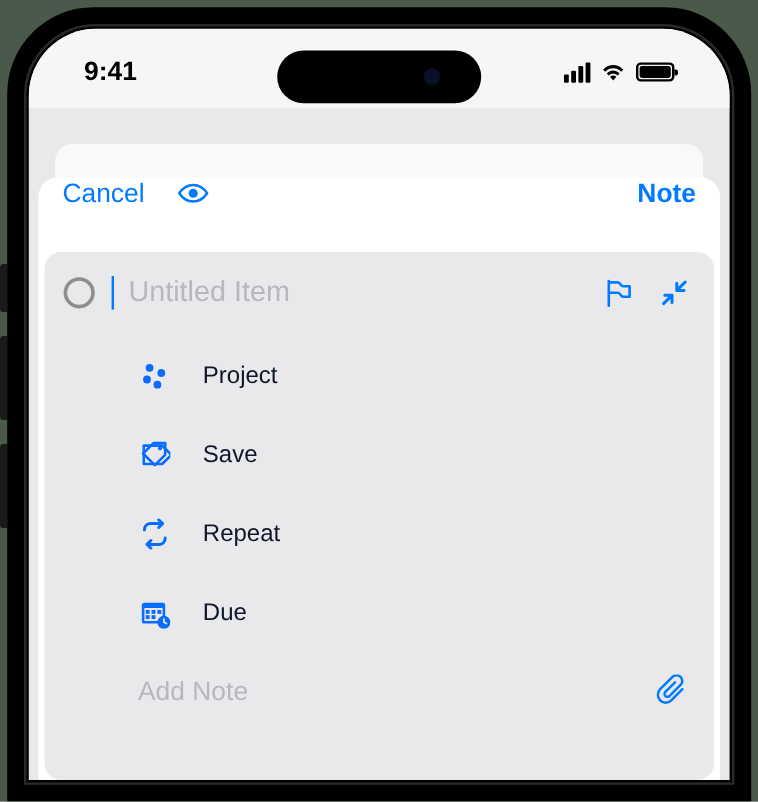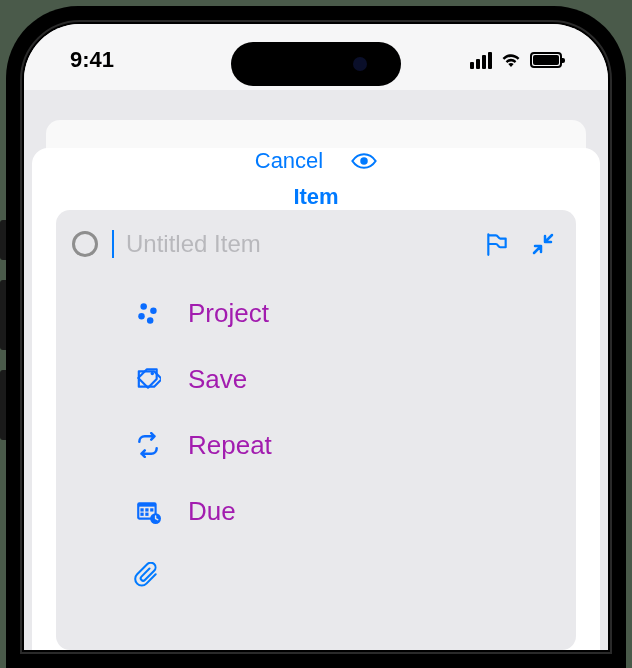--- a/index.html
+++ b/index.html
@@ -138,42 +138,41 @@
     left: 8px;
     right: 8px;
     bottom: 0;
     background: #fff;
     border-radius: 16px 16px 0 0;
     display: flex;
     flex-direction: column;
   }
   .modal-header {
     display: flex;
-    align-items: center;
+    align-items: flex-start;
     justify-content: space-between;
     height: 62px;
     padding: 0 20px;
-    flex-direction: column;
   }
   .header-left {
     display: flex;
     align-items: center;
     gap: 28px;
   }
   .text-button {
     font-size: 22px;
     color: #007aff;
     font-weight: 400;
     cursor: pointer;
   }
   .text-button.bold { font-weight: 600; }
   .eye-icon { width: 38px; height: 26px; color: #007aff; }
   
   .panel {
-    margin: 0 24px;
+    margin: 0 5px;
     flex: 1;
     background: #e9e9ec;
     border-radius: 14px;
     padding: 18px 14px 8px 14px;
     display: flex;
     flex-direction: column;
   }
   .title-row {
     display: flex;
     align-items: center;
@@ -234,22 +233,22 @@
   .field-icon {
     width: 28px;
     height: 28px;
     color: #0a6cff;
     display: flex;
     align-items: center;
     justify-content: center;
     flex: none;
   }
   .field-label {
-    font-size: 26px;
-    color: #a21caf;
+    font-size: 20px;
+    color: #0f172a;
   }
   .note-row {
     display: flex;
     align-items: center;
     height: 56px;
     margin-top: 4px;
   }
   .note-label {
     font-size: 22px;
     color: #b8b8bc;
@@ -311,21 +310,21 @@
         <div class="modal-header">
           <div class="header-left">
             <span class="text-button">Cancel</span>
             <span class="icon-btn">
               <svg class="eye-icon" viewBox="0 0 38 26">
                 <path d="M19 3 C10 3 4 10 2 13 C4 16 10 23 19 23 C28 23 34 16 36 13 C34 10 28 3 19 3 Z" fill="none" stroke="currentColor" stroke-width="3"></path>
                 <circle cx="19" cy="13" r="5.5" fill="currentColor"></circle>
               </svg>
             </span>
           </div>
-          <span class="text-button bold">Item</span>
+          <span class="text-button bold">Note</span>
         </div>
 
         <div class="panel">
           <div class="title-row">
             <div class="completion-circle"></div>
             <div class="caret"></div>
             <input class="title-input" placeholder="Untitled Item" style="">
             <div class="title-actions">
               <span class="icon-btn">
                 <svg viewBox="0 0 24 24" width="26" height="26">
@@ -386,20 +385,21 @@
                   <rect x="5" y="13.5" width="3" height="3" fill="currentColor"></rect>
                   <rect x="9.5" y="13.5" width="3" height="3" fill="currentColor"></rect>
                   <circle cx="19" cy="19" r="5" fill="currentColor"></circle>
                   <path d="M19 16.5 V19 L21 20" stroke="#e9e9ec" stroke-width="1.3" fill="none" stroke-linecap="round"></path>
                 </svg>
               </span>
               <span class="field-label">Due</span>
             </div>
 
             <div class="note-row">
+              <span class="note-label">Add Note</span>
               <span class="attach-btn">
                 <svg viewBox="0 0 24 24" width="26" height="26">
                   <path d="M20 12 L11 21 C8.5 23.5 4.5 23.5 2 21 C-0.5 18.5 -0.5 14.5 2 12 L12 2 C13.8 0.2 16.7 0.2 18.5 2 C20.3 3.8 20.3 6.7 18.5 8.5 L9.5 17.5 C8.6 18.4 7.1 18.4 6.2 17.5 C5.3 16.6 5.3 15.1 6.2 14.2 L14 6.4" transform="translate(1 0) scale(0.95)" fill="none" stroke="currentColor" stroke-width="2" stroke-linecap="round"></path>
                 </svg>
               </span>
             </div>
           </div>
         </div>
       </div>
     </div>

